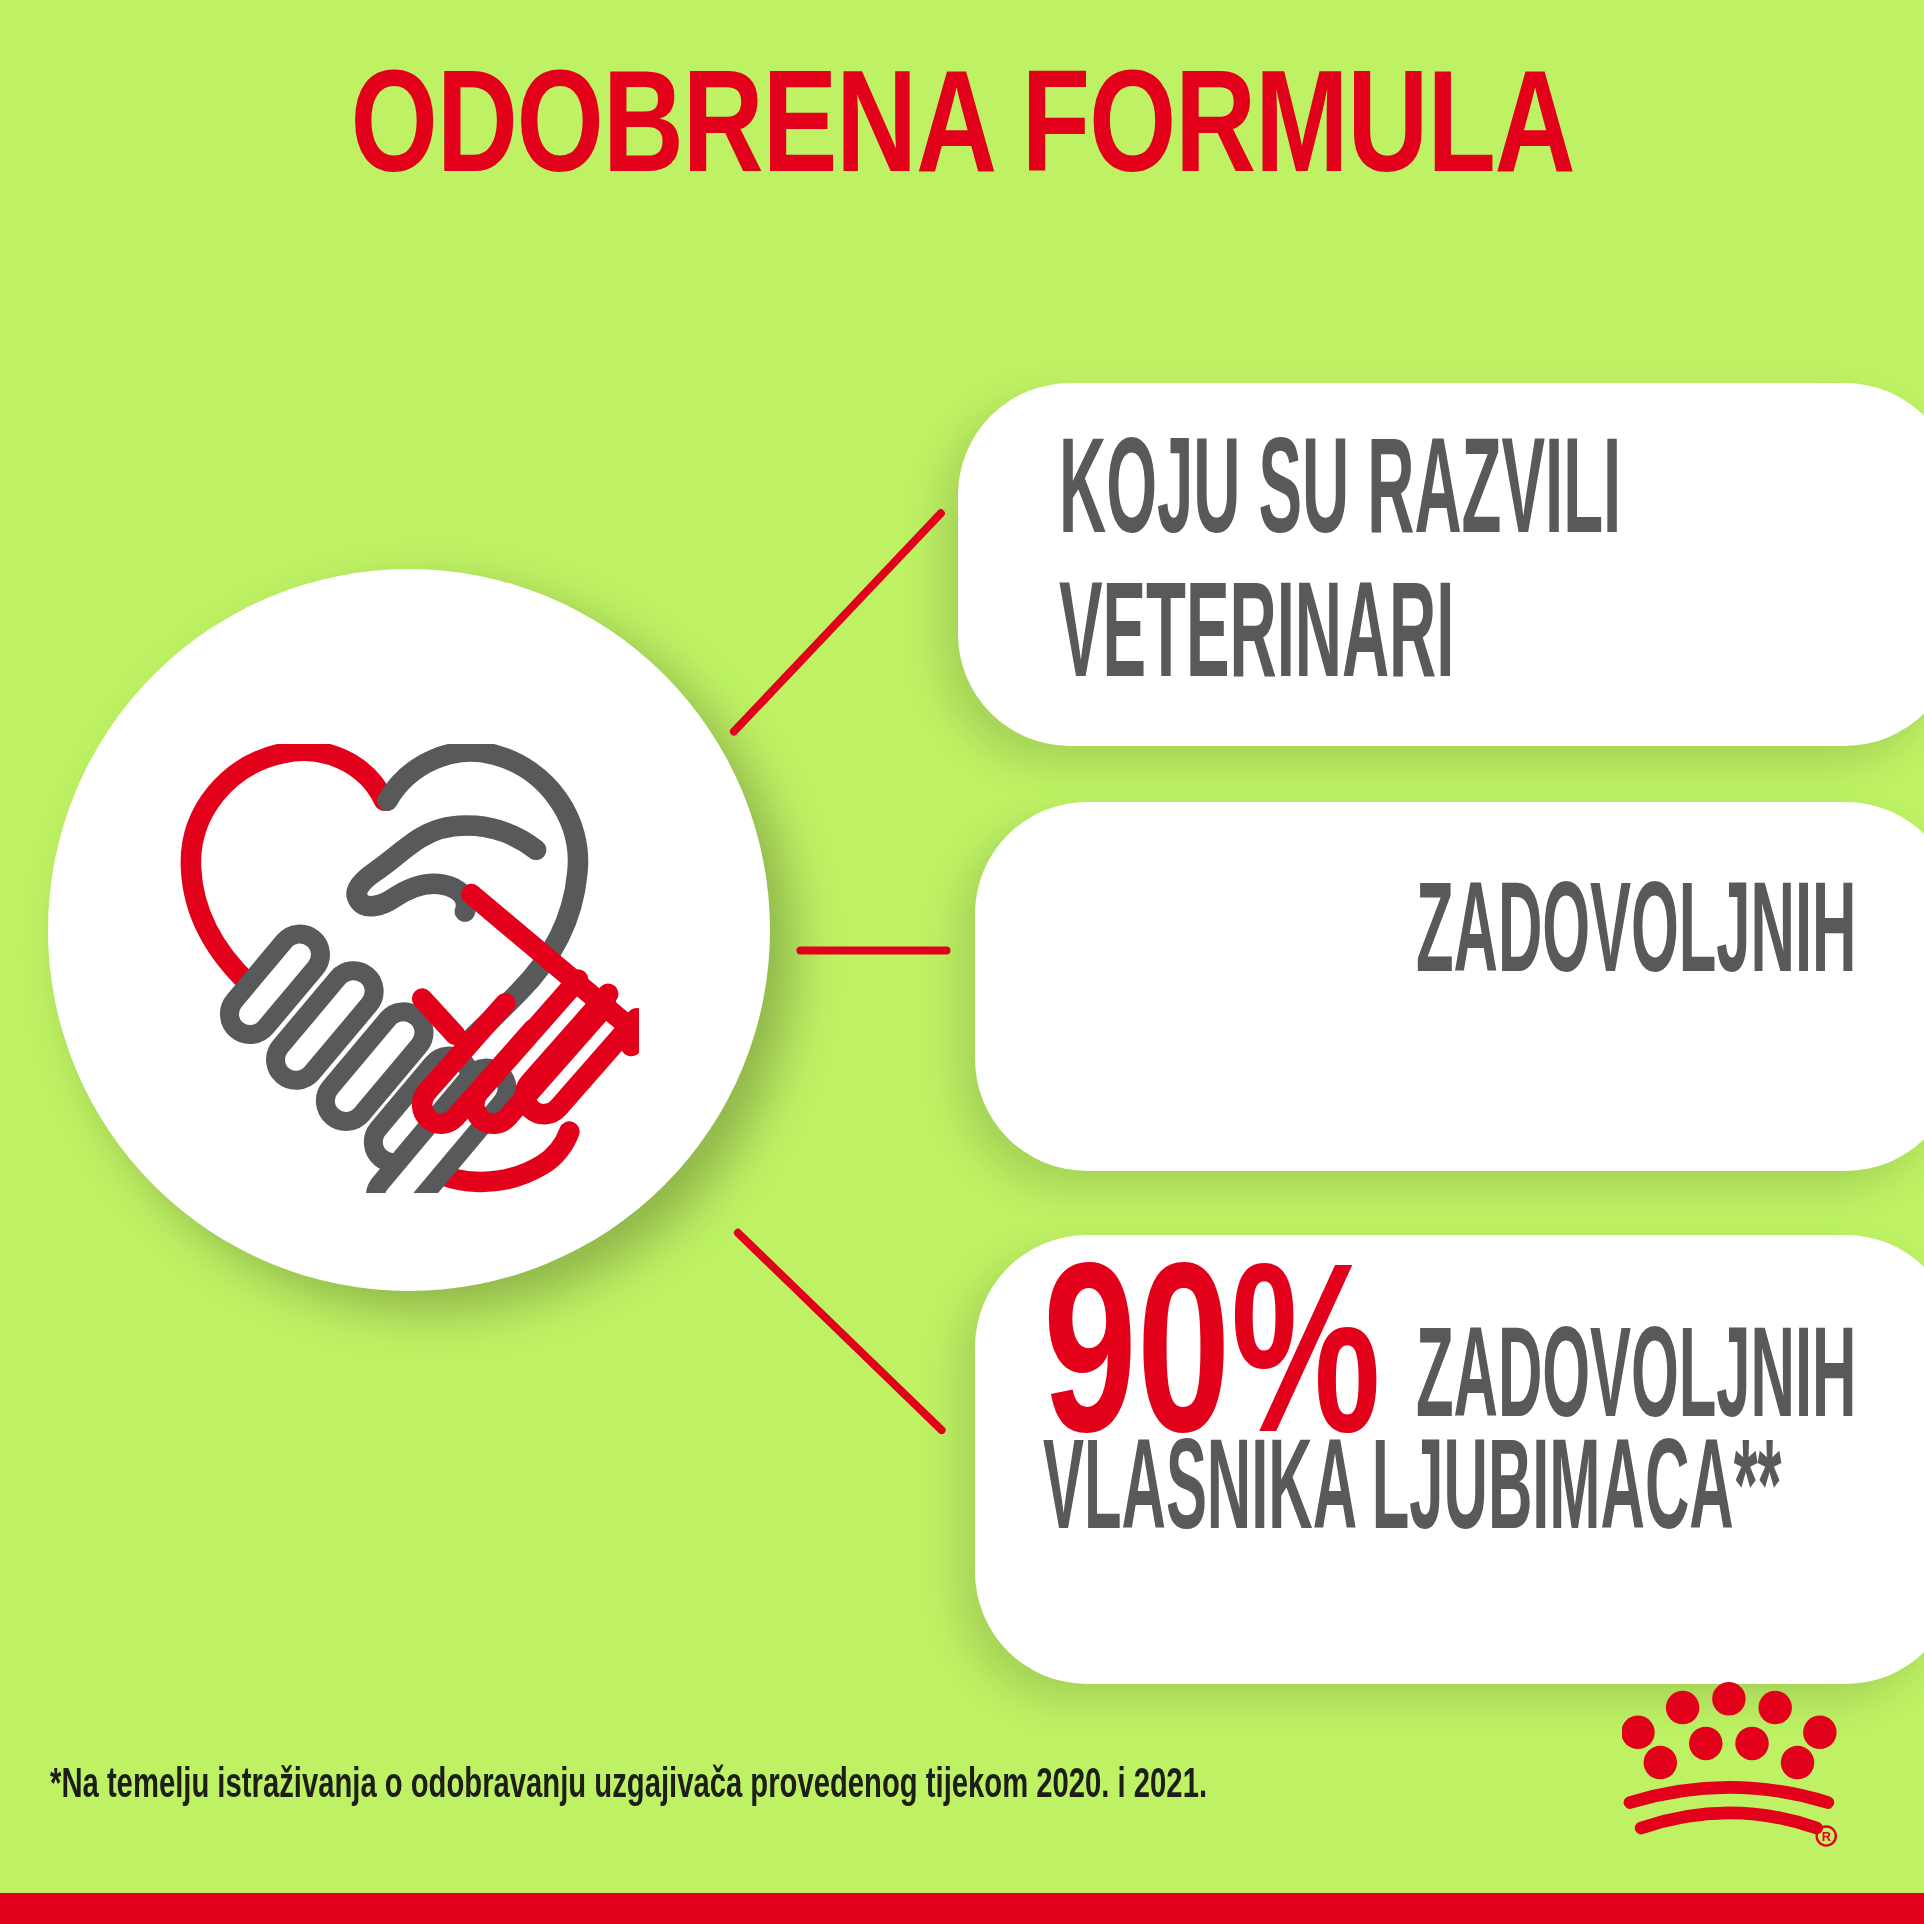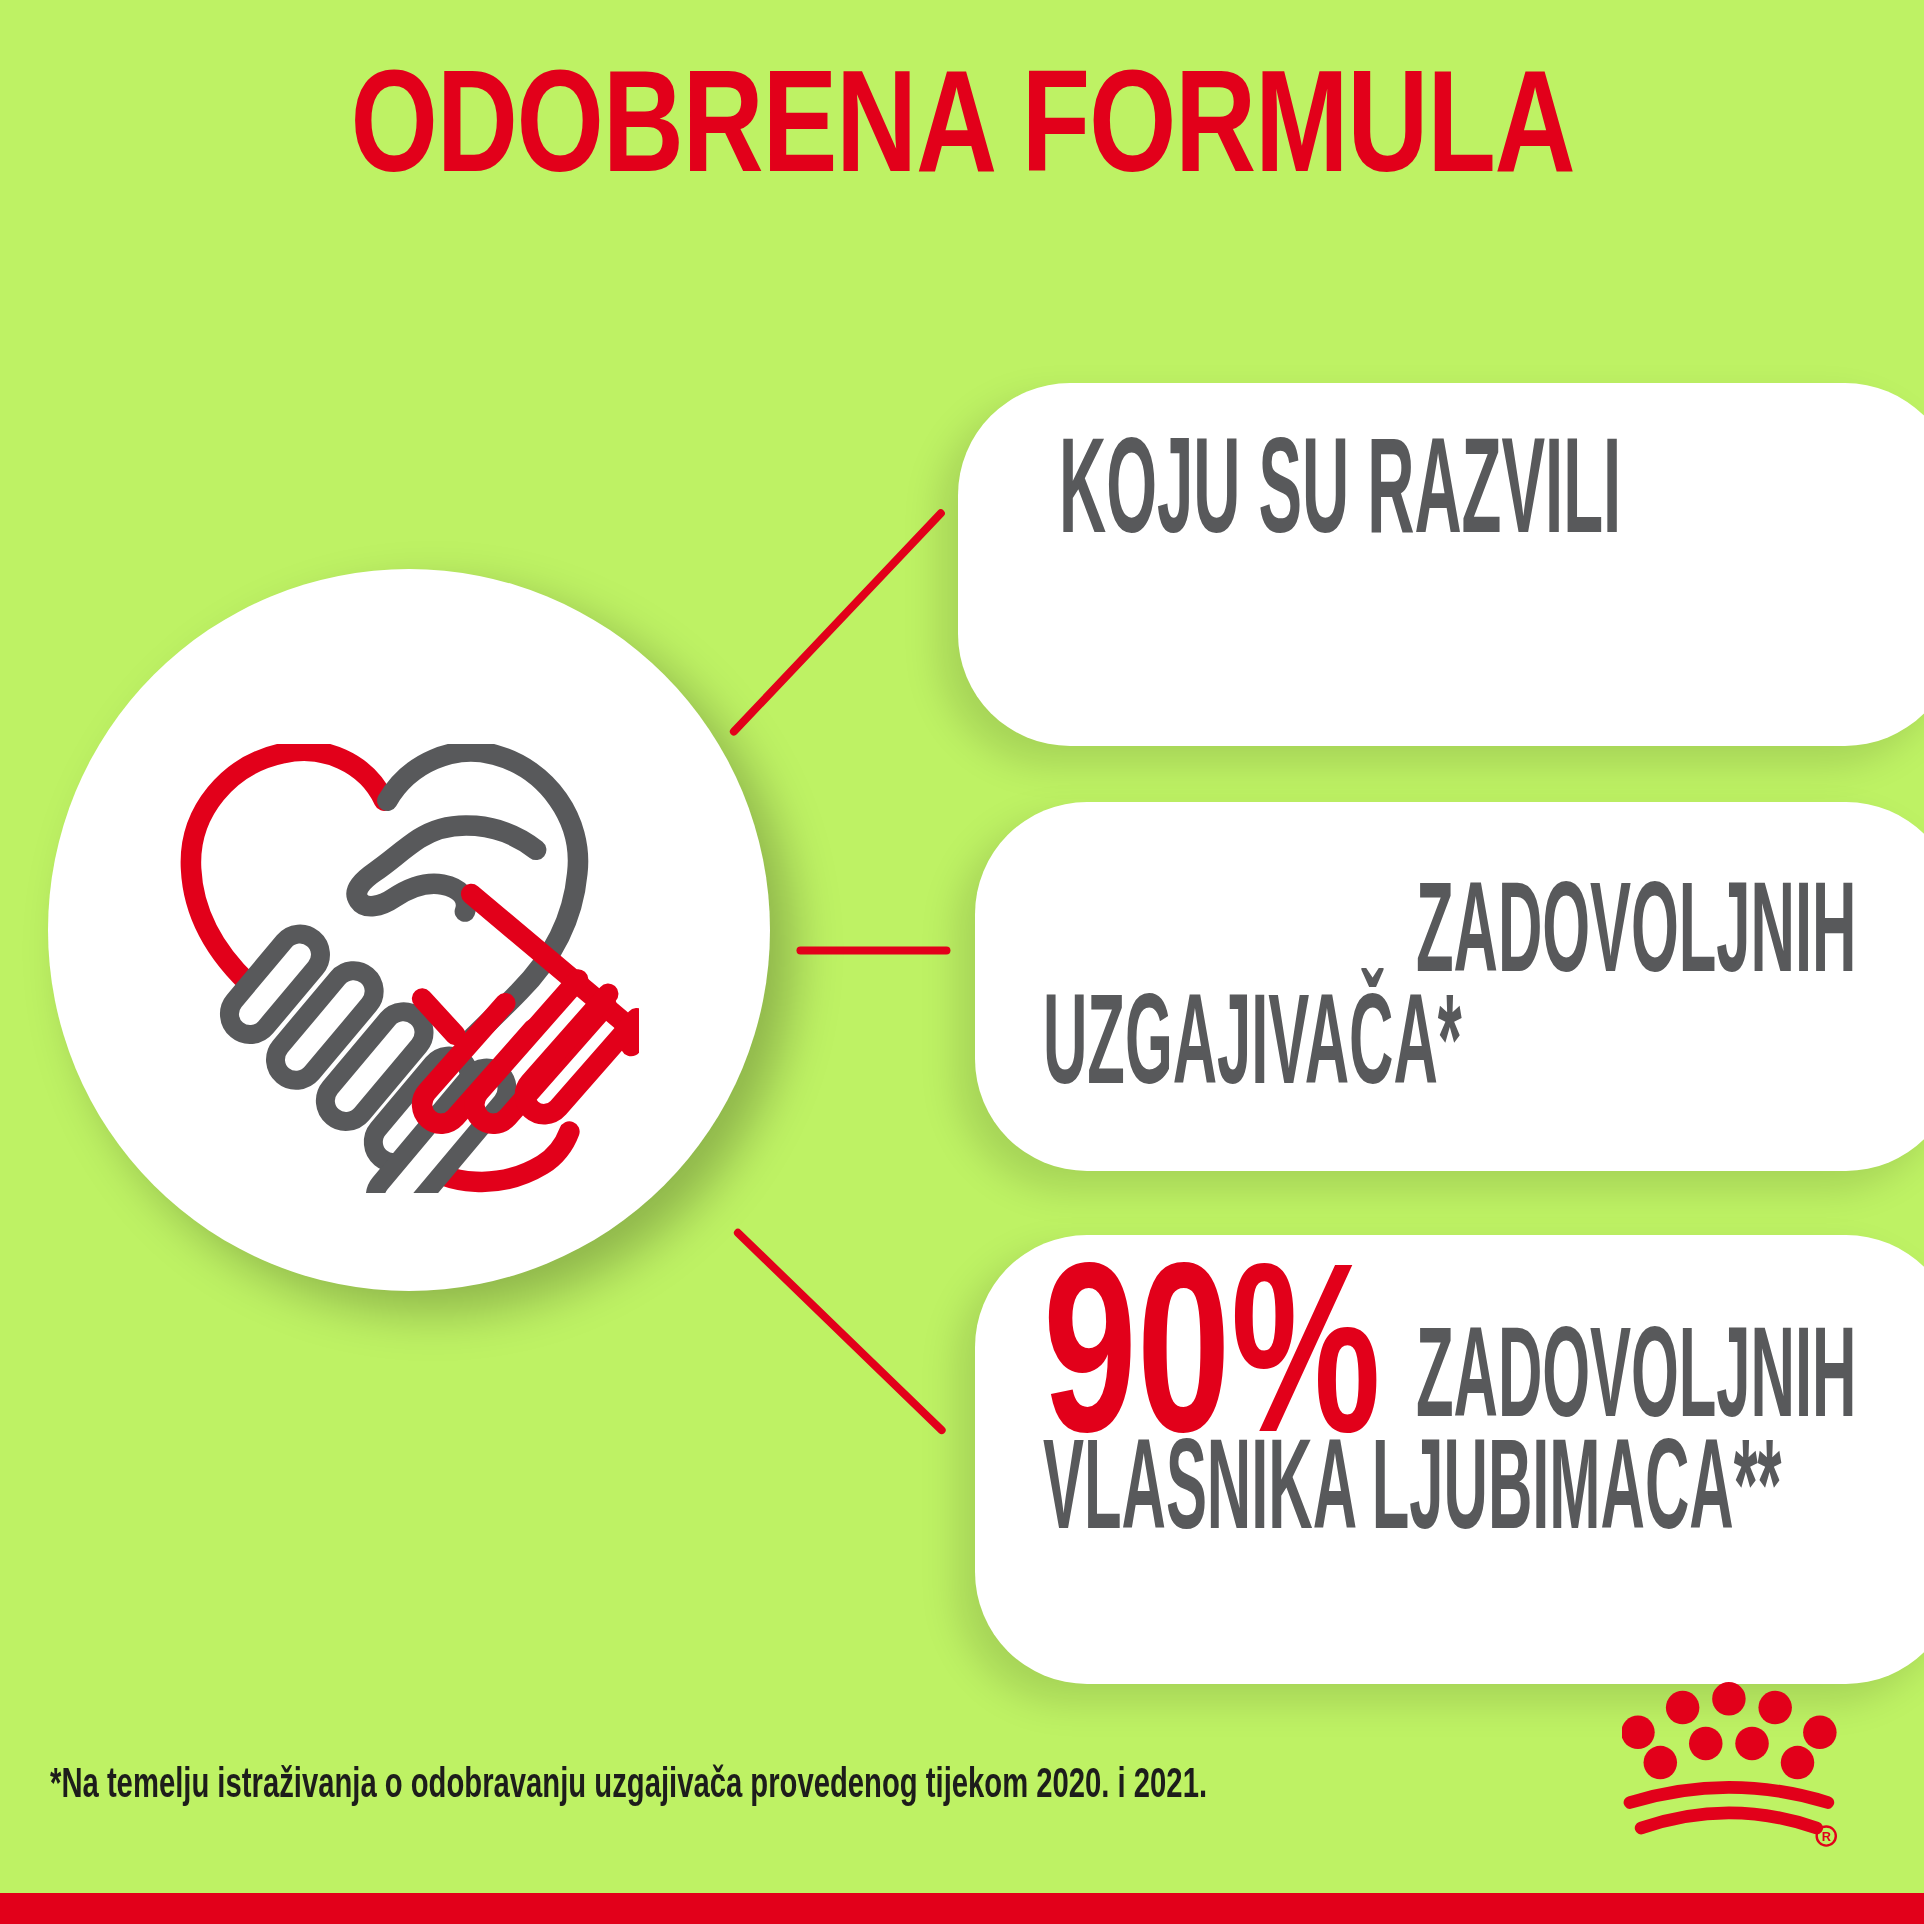--- a/index.html
+++ b/index.html
@@ -119,26 +119,26 @@
       <path class="stroke-red" stroke-width="26" d="M306,318 L348,364"></path>
       <path class="stroke-red" stroke-width="26" d="M447,356 L348,468 A24,24 0 0 1 312,436 L411,324"></path>
       <path class="stroke-red" stroke-width="26" d="M539,326 L414,468 A24,24 0 0 1 378,436 L503,294"></path>
       <path class="stroke-red" stroke-width="26" d="M577,343 L478,456 A24,24 0 0 1 442,424 L541,312"></path>
     </g>
   </svg>
 
   <div class="abs nowrap gray-line t1a">
     <span class="condense">KOJU SU RAZVILI</span>
   </div>
+  <div class="abs nowrap gray-line t1b">
+    <span class="condense">VETERINARI</span>
+  </div>
 
   <div class="abs nowrap side-label t2side">
     <span class="condense">ZADOVOLJNIH</span>
-  </div>
-  <div class="abs nowrap below-label t2below">
-    <span class="condense">UZGAJIVAČA*</span>
   </div>
 
   <div class="abs nowrap stat t3stat">
     <span class="condense">90%</span>
   </div>
   <div class="abs nowrap side-label t3side">
     <span class="condense">ZADOVOLJNIH</span>
   </div>
   <div class="abs nowrap below-label t3below">
     <span class="condense">VLASNIKA LJUBIMACA**</span>

